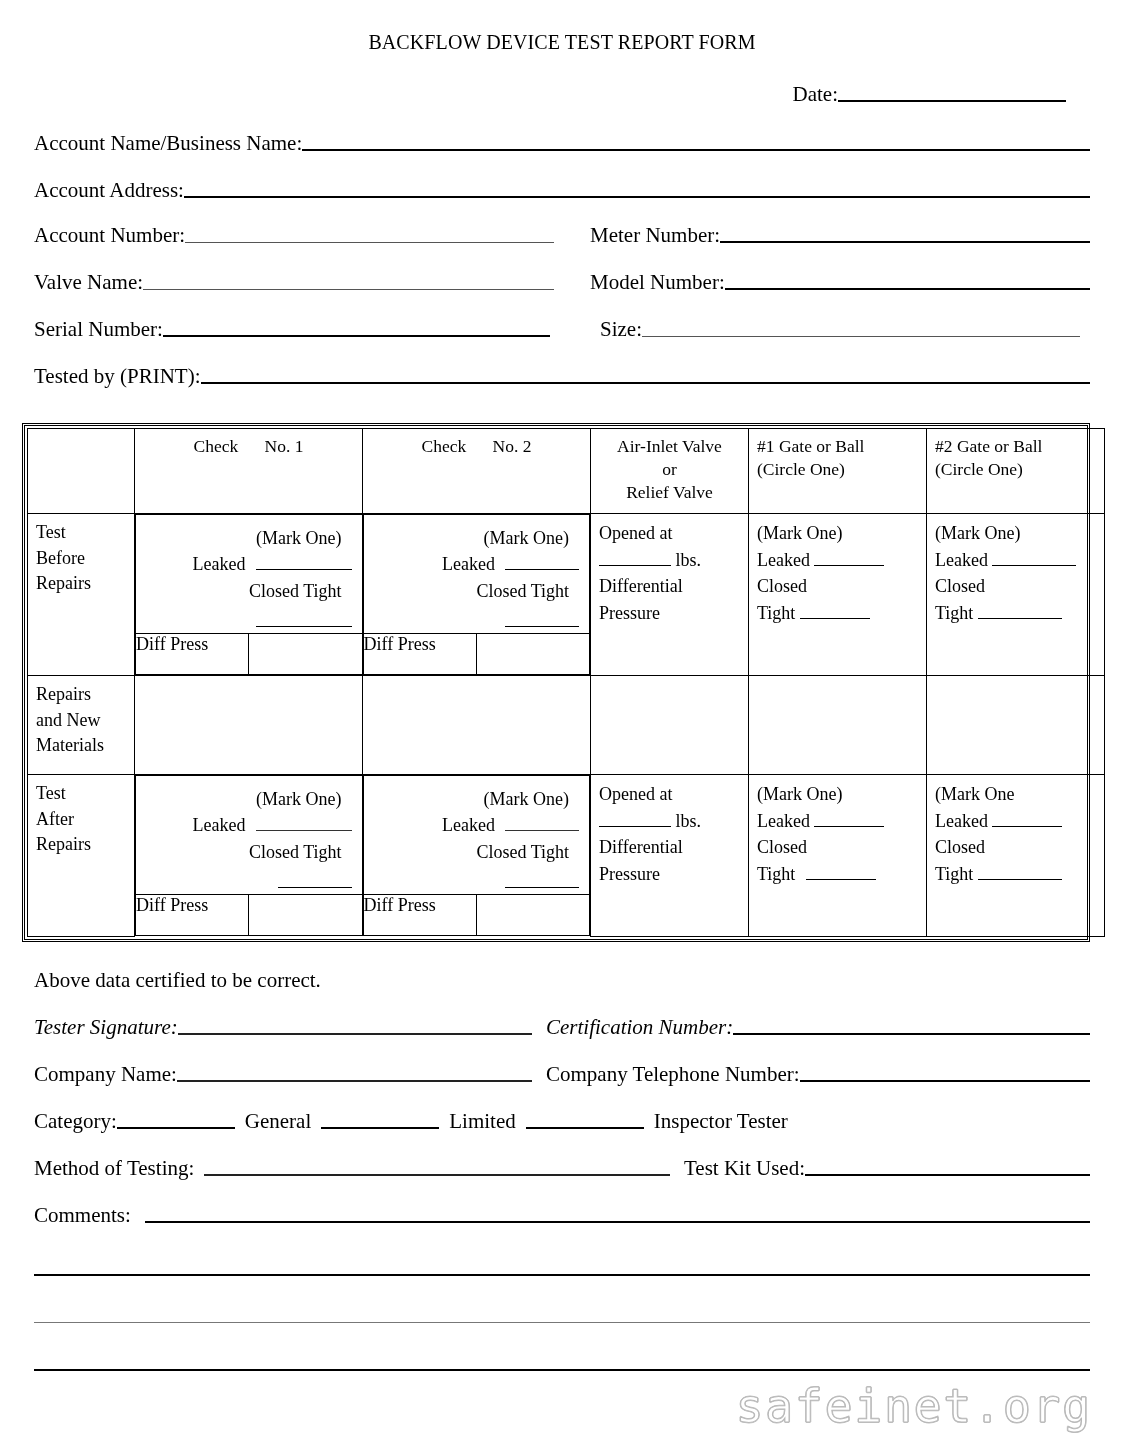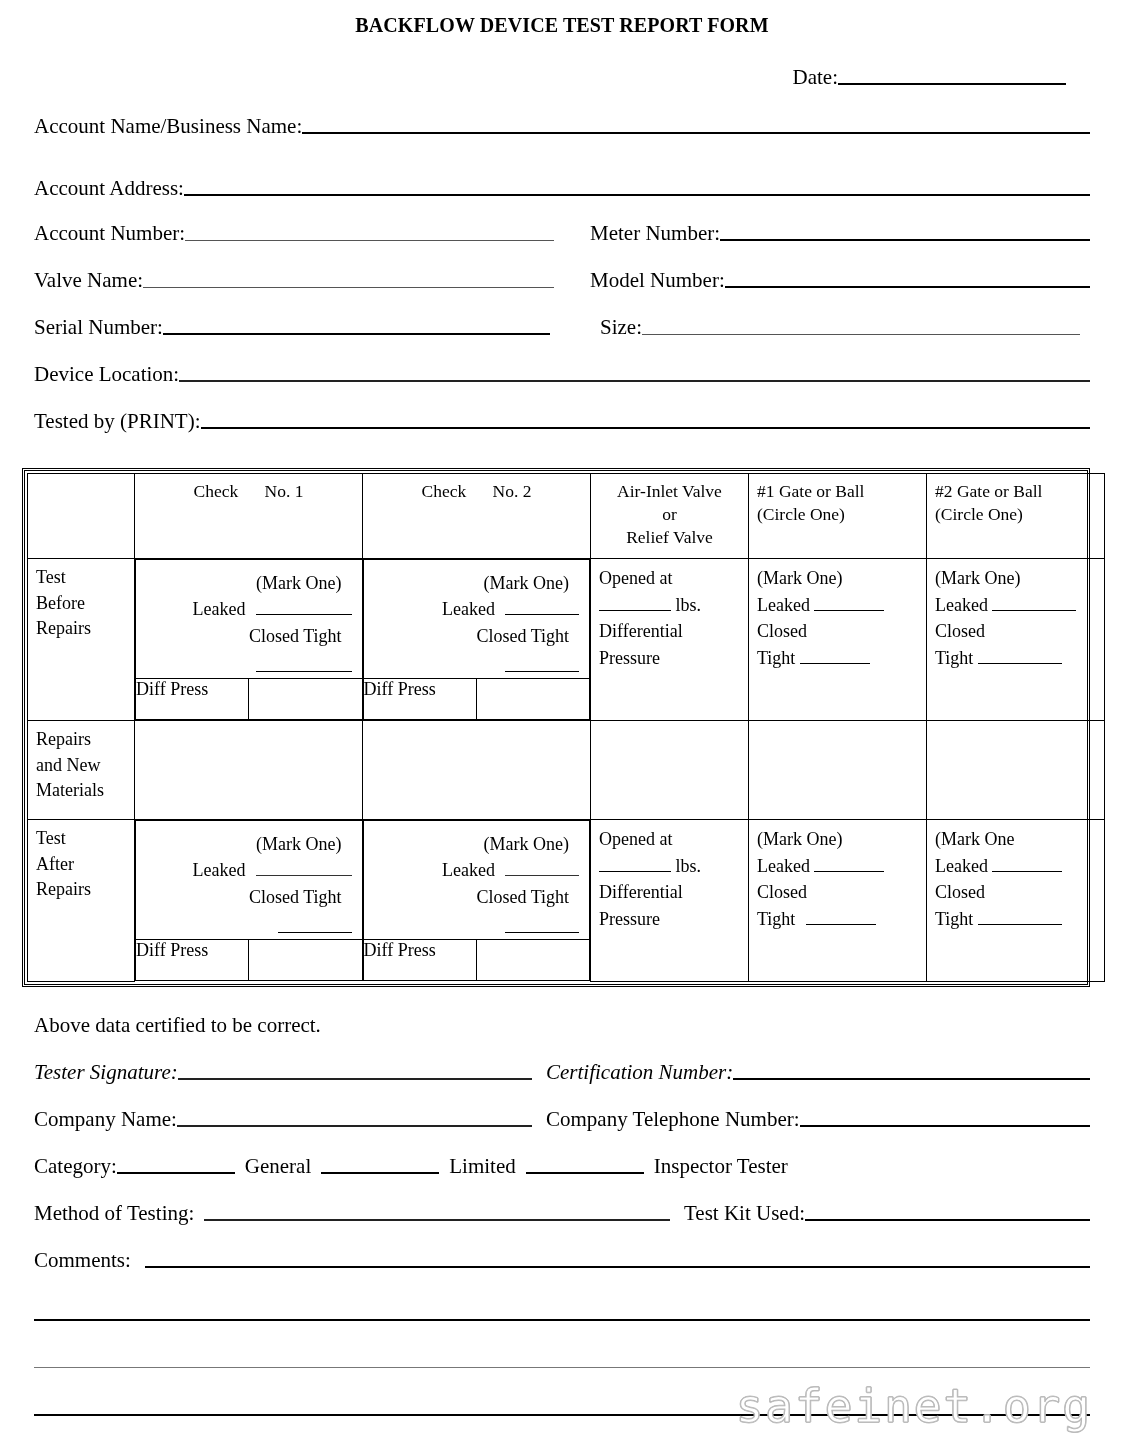--- a/index.html
+++ b/index.html
@@ -18,24 +18,24 @@
   .page {
     position: relative;
     width: 1124px;
     height: 1455px;
     padding: 0;
   }
 
   
   .form-title {
     text-align: center;
-    font-weight: bold;
+    font-weight: normal;
     font-size: 20px;
     letter-spacing: 0.1px;
-    padding-top: 14px;
+    padding-top: 31px;
   }
   .field-label { flex: 0 0 auto; }
   .rule {
     flex: 1 1 auto;
     align-self: flex-end;
     border-bottom: 2px solid #000;
     height: 0;
     margin-bottom: 5px;
   }
   .rule.thin { border-bottom: 1px solid #555; }
@@ -254,21 +254,21 @@
   <div class="date-row">
     <span class="date-label">Date:</span>
     <span class="rule"></span>
   </div>
 
   <div class="full-row" style="margin-top:24px;">
     <span class="field-label">Account Name/Business Name:</span>
     <span class="rule"></span>
   </div>
 
-  <div class="full-row" style="margin-top:37px;">
+  <div class="full-row" style="margin-top:22px;">
     <span class="field-label">Account Address:</span>
     <span class="rule"></span>
   </div>
 
   <div class="two-col" style="margin-top:20px;">
     <div class="col colA">
       <span class="field-label">Account Number:</span>
       <span class="rule thin" style="margin-right:36px;"></span>
     </div>
     <div class="col colB">
@@ -292,24 +292,20 @@
     <div class="col colA">
       <span class="field-label">Serial Number:</span>
       <span class="rule" style="margin-right:40px;"></span>
     </div>
     <div class="col colB" style="padding-left:10px;">
       <span class="field-label">Size:</span>
       <span class="rule thin" style="margin-right:10px;"></span>
     </div>
   </div>
 
-  <div class="full-row" style="margin-top:22px;">
-    <span class="field-label">Device Location:</span>
-    <span class="rule med"></span>
-  </div>
 
   <div class="full-row" style="margin-top:22px;">
     <span class="field-label">Tested by (PRINT):</span>
     <span class="rule"></span>
   </div>
 
   <div class="table-wrap">
     <table class="tbl">
       <colgroup>
         <col class="col-rowlabel">

